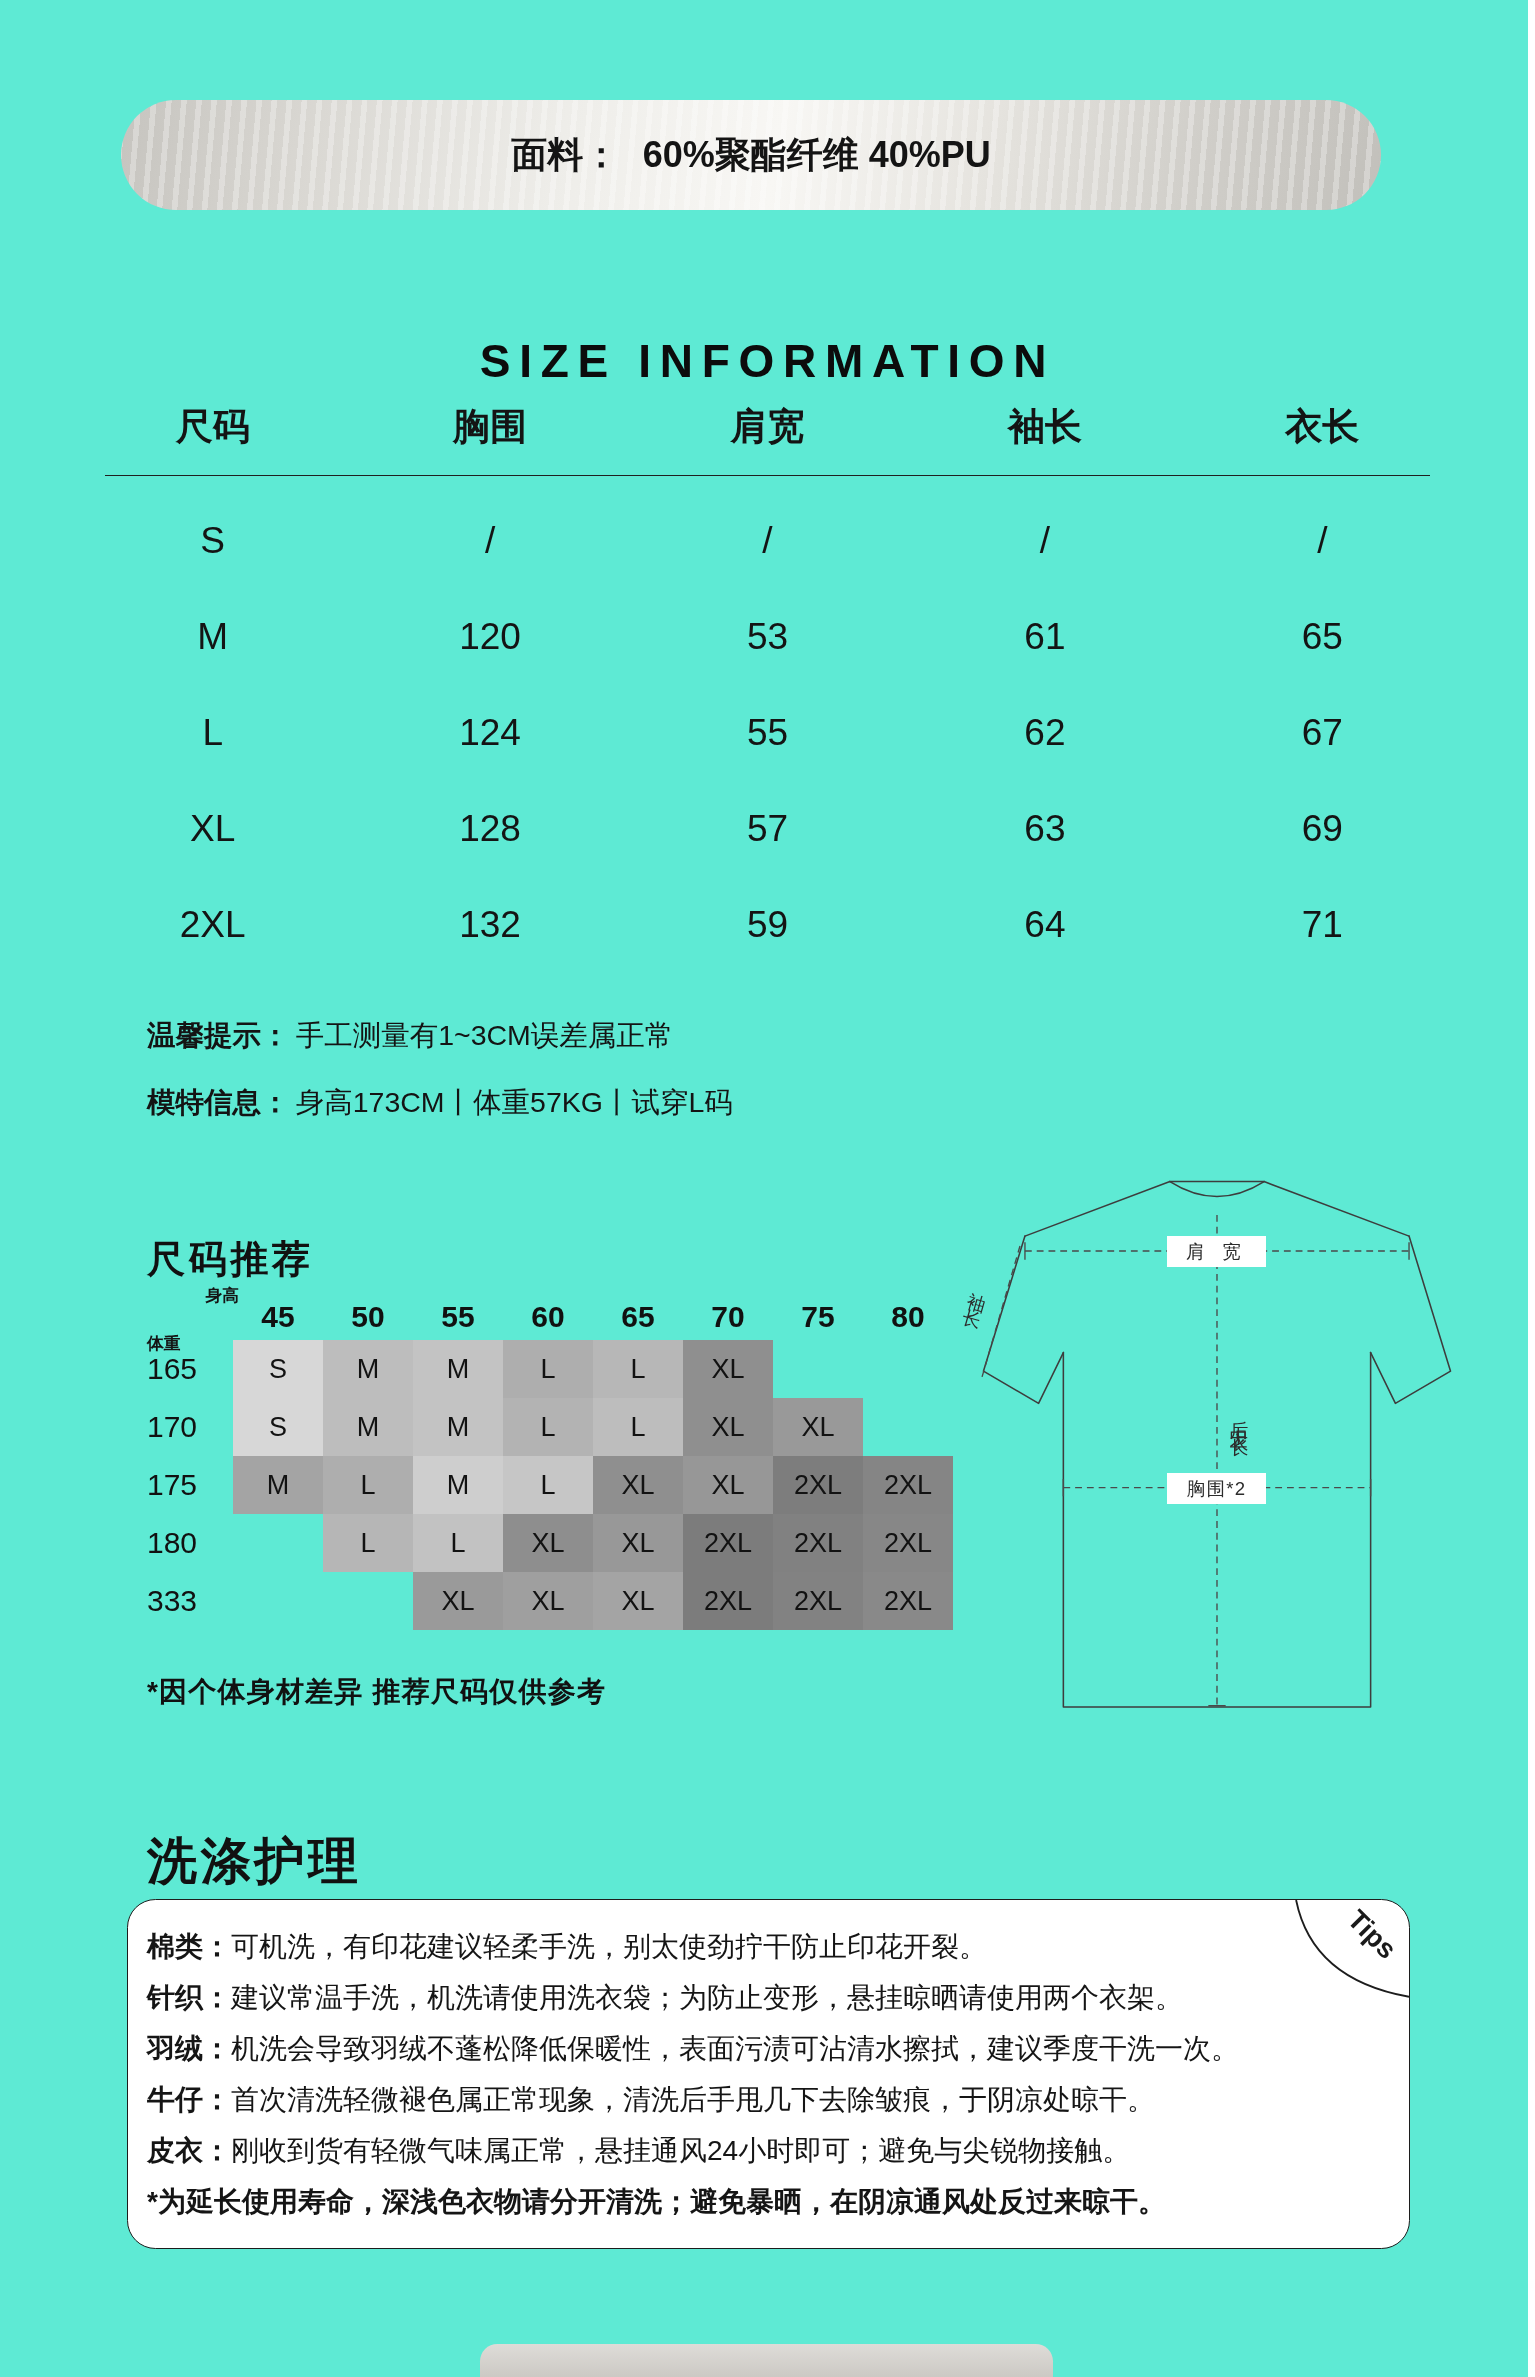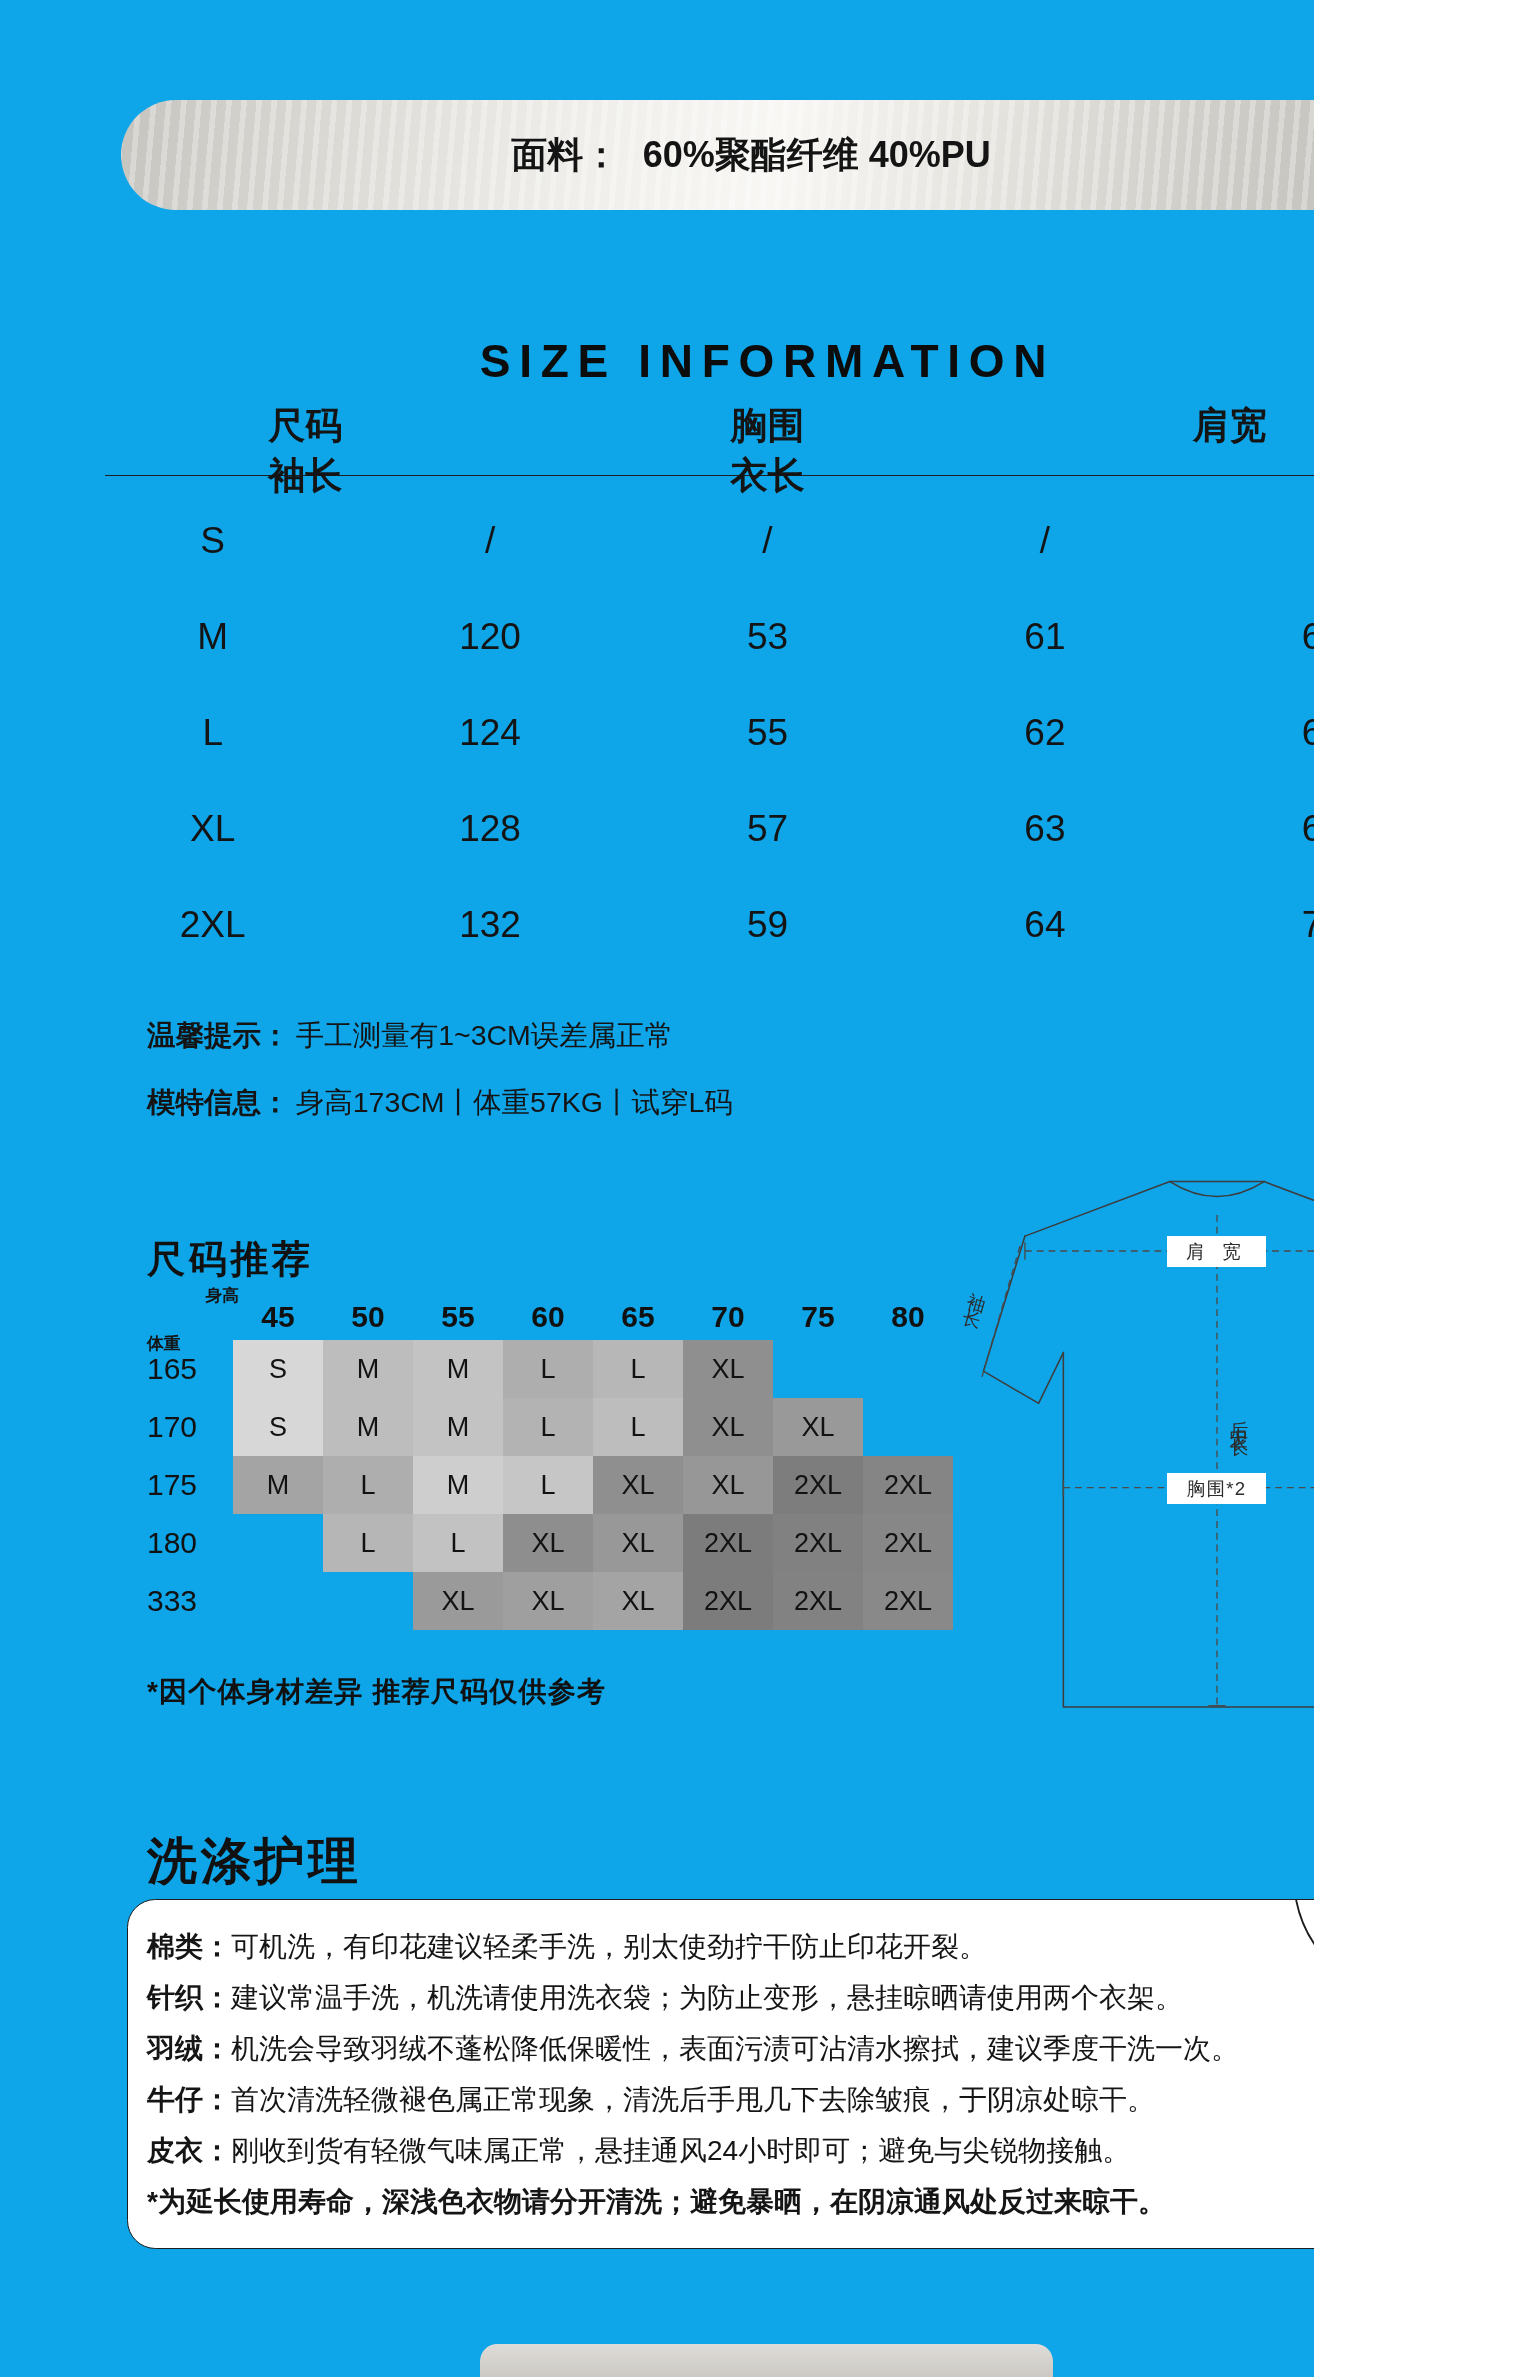--- a/index.html
+++ b/index.html
@@ -1,33 +1,33 @@
 <!DOCTYPE html>
 <html style="font-size:10px"><head>
 <meta charset="utf-8">
 <style>
   * { margin:0; padding:0; box-sizing:border-box; }
   html,body { background:#ffffff; }
   body { font-family:"Liberation Sans", sans-serif; color:#111; }
-  .page { position:relative; width:1314px; height:2377px; background:#0ea5e9; overflow:hidden; }
+  .page { position:relative; width:1528px; height:2377px; background:#5eead4; overflow:hidden; }
 
   
   .fabric-banner { position:absolute; left:121px; top:100px; width:1260px; height:110px; border-radius:55px;
     background:linear-gradient(100deg,#c6c4bf 0%,#d9d7d2 15%,#eeede9 35%,#f8f7f4 52%,#e6e4df 68%,#d0cec9 85%,#c2c0bb 100%);
     display:flex; align-items:center; justify-content:center; gap:23.5px; font-size:36px; font-weight:700; color:#141414; }
   .fabric-banner::after { content:""; position:absolute; inset:0; border-radius:55px; pointer-events:none;
     background:repeating-linear-gradient(95deg, rgba(255,255,255,.30) 0 5.6px, rgba(0,0,0,0) 5.6px 15px); }
   .fabric-banner span { position:relative; z-index:1; }
 
   
   .size-title { position:absolute; left:0; top:334px; width:1535px; text-align:center;
     font-size:46px; font-weight:700; letter-spacing:8.7px; color:#0c0c0c; }
 
   .size-table { position:absolute; left:74px; top:401px; width:1387px; }
-  .st-header { display:grid; grid-template-columns:repeat(3,1fr); height:52px; align-items:center; }
+  .st-header { display:grid; grid-template-columns:repeat(5,1fr); height:52px; align-items:center; }
   .st-rule { margin:22px 31px 0 31px; border-bottom:1.9px solid #1f1f1f; }
   .st-body { margin-top:17.3px; }
   .st-row { display:grid; grid-template-columns:repeat(5,1fr); height:96px; align-items:center; }
   .st-cell { text-align:center; font-size:37px; font-weight:500; color:#141414; }
   .st-head { font-weight:700; font-size:37px; }
 
   
   .notes { position:absolute; left:147px; top:1002px; }
   .note-line { height:67px; display:flex; align-items:center; font-size:28.5px; font-weight:500; color:#141414; }
   .note-label { font-weight:700; margin-right:6.2px; }

